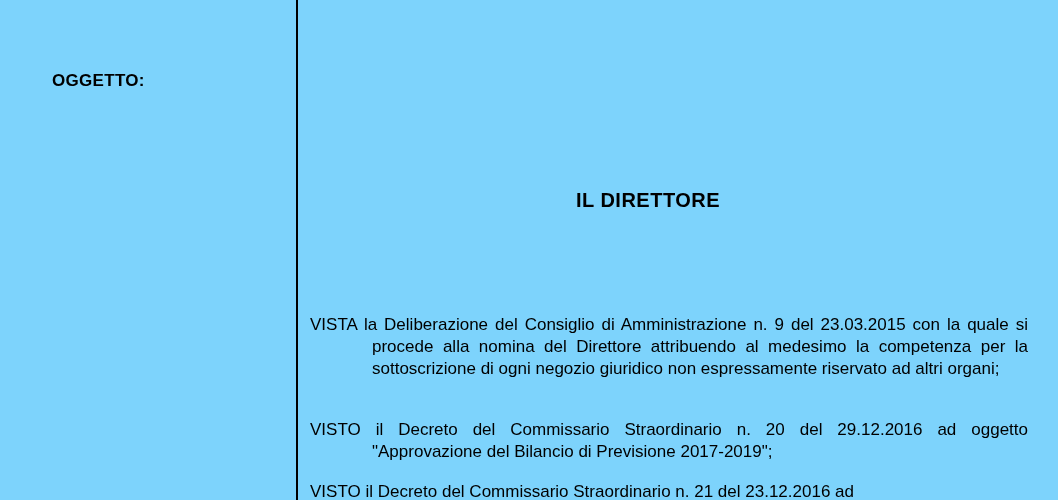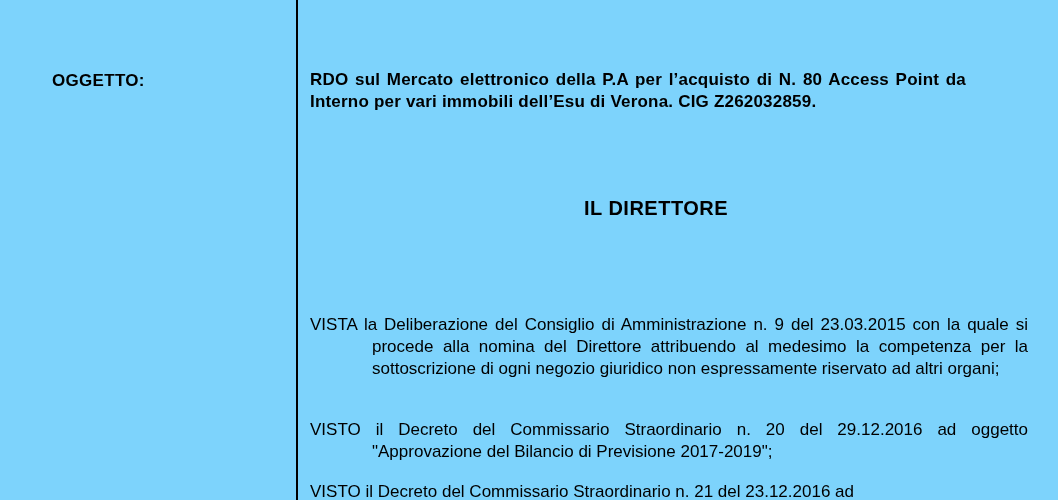--- a/index.html
+++ b/index.html
@@ -49,21 +49,21 @@
     line-height: 22px;
     font-weight: bold;
     text-align: justify;
     letter-spacing: 0.2px;
   }
   .heading {
     position: absolute;
     top: 178px;
     left: 0;
     width: 656px;
-    margin: 18px;
+    margin: 10px;
     font-size: 20px;
     line-height: 24px;
     font-weight: bold;
     text-align: center;
     letter-spacing: 0.5px;
   }
   .recital {
     position: absolute;
     left: 0;
     width: 656px;
@@ -83,21 +83,20 @@
 <body>
 
 <div class="page">
 
   <div class="divider"></div>
 
   <div class="oggetto-label">OGGETTO:</div>
 
   <div class="right-col">
 
-    <p class="subject">RDO sul Mercato elettronico della P.A per l’acquisto di N. 80 Access Point da Interno per vari immobili dell’Esu di Verona. CIG Z262032859.</p>
 
     <h1 class="heading">IL DIRETTORE</h1>
 
 
     <p class="recital recital-2"><span>VISTA</span> <span>la Deliberazione del Consiglio di Amministrazione n. 9 del 23.03.2015 con la quale si procede alla nomina del Direttore attribuendo al medesimo la competenza per la sottoscrizione di ogni negozio giuridico non espressamente riservato ad altri organi;</span></p>
 
     <p class="recital recital-3"><span>VISTO</span> <span>il Decreto del Commissario Straordinario n. 20 del 29.12.2016 ad oggetto "Approvazione del Bilancio di Previsione 2017-2019";</span></p>
 
     <p class="recital recital-4"><span>VISTO</span> <span>il Decreto del Commissario Straordinario n. 21 del 23.12.2016 ad</span></p>
 

